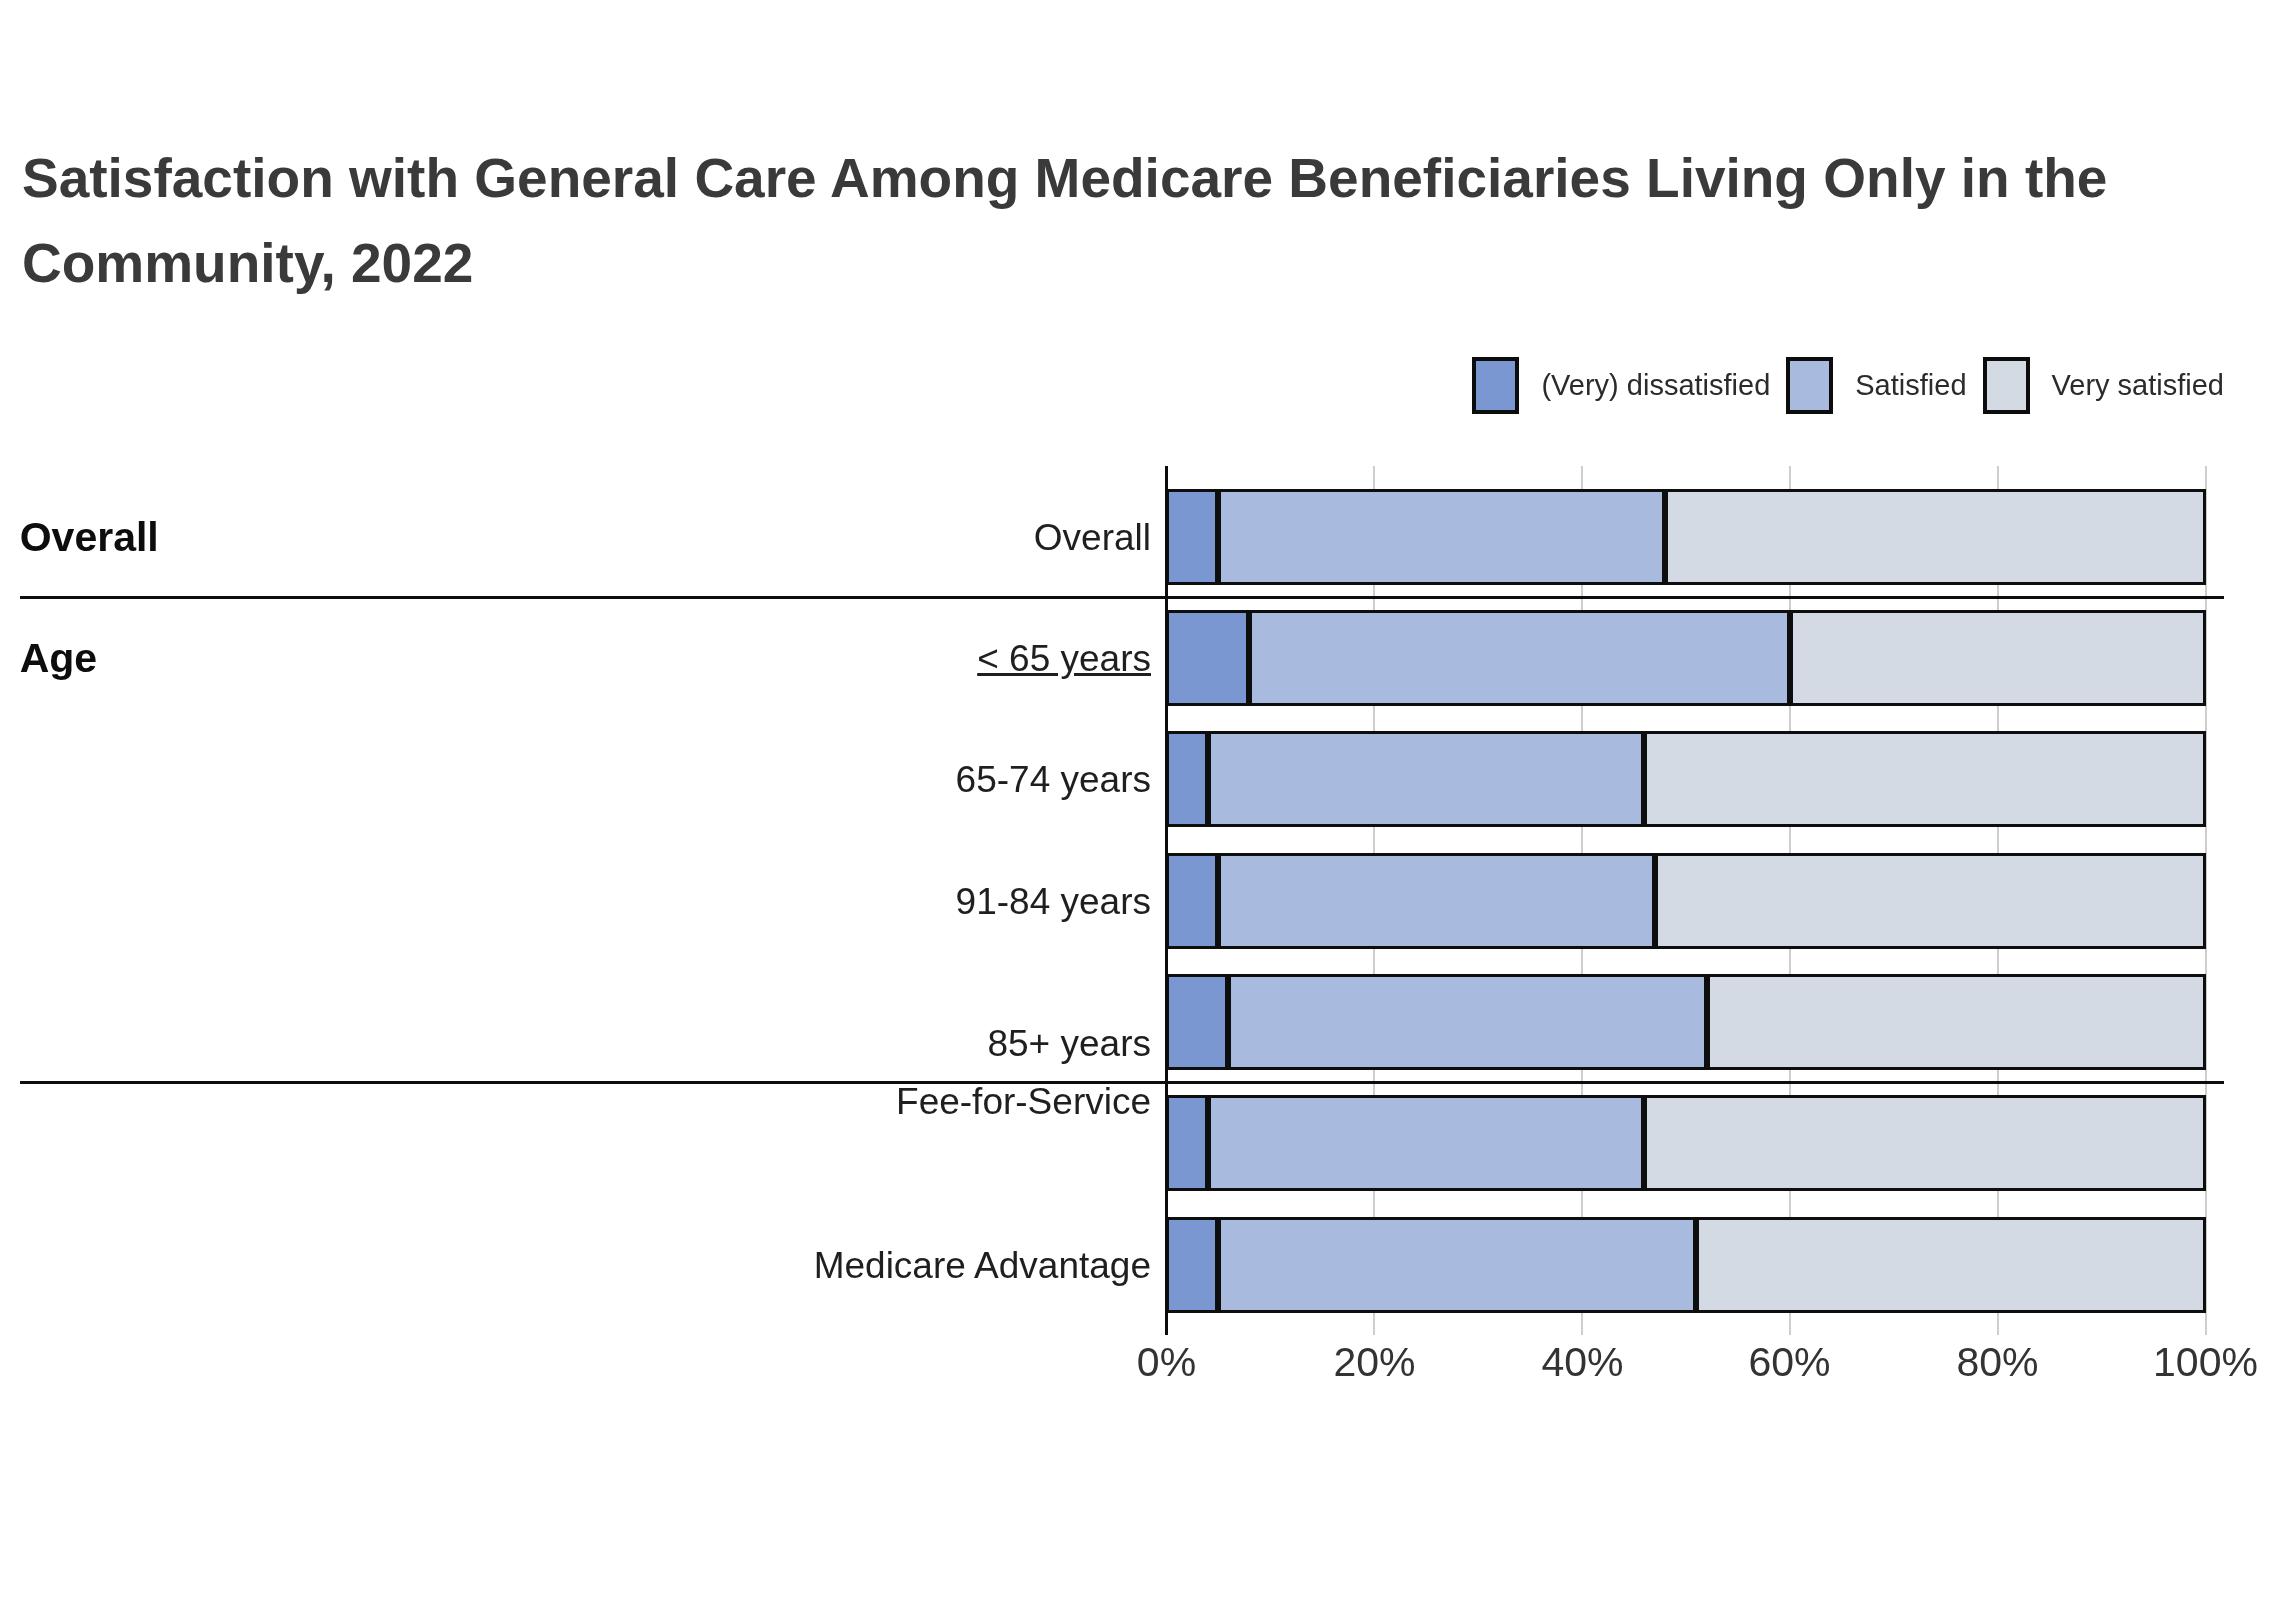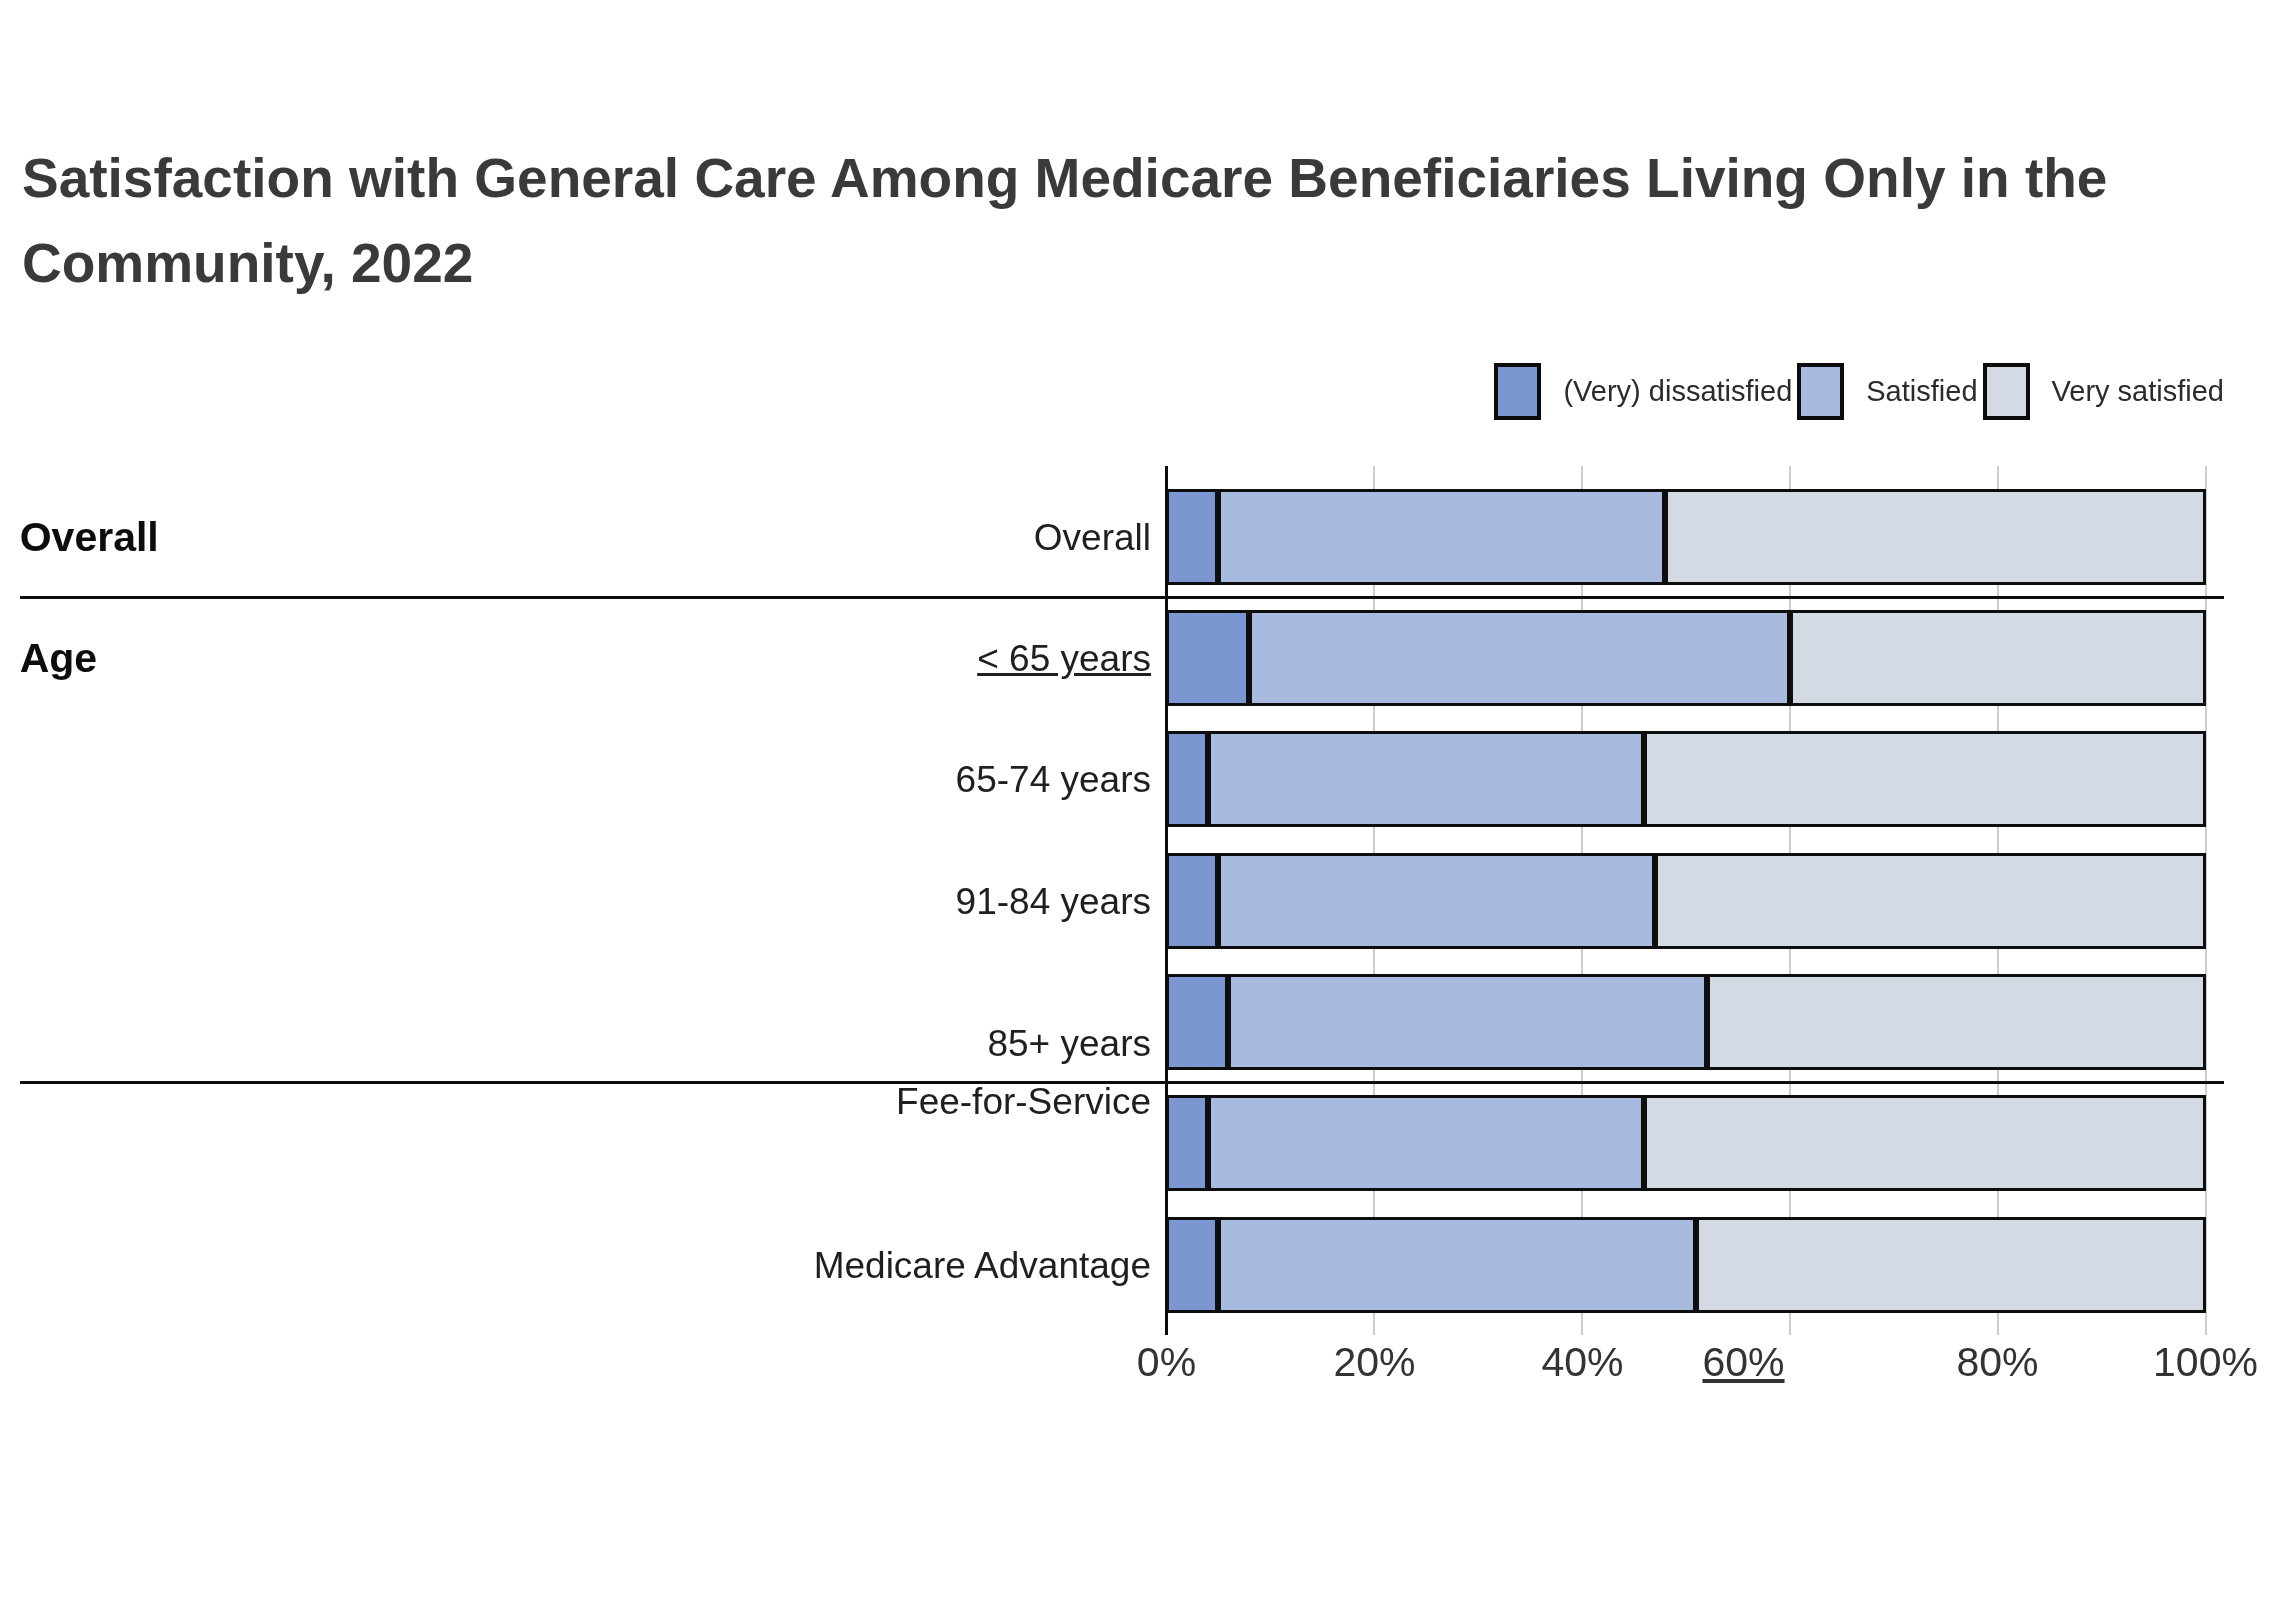--- a/index.html
+++ b/index.html
@@ -6,21 +6,21 @@
   body{
     width:2273px;height:1623px;position:relative;background:#ffffff;
     font-family:"Liberation Sans", sans-serif;overflow:hidden;
   }
   #chart-title{
     position:absolute;left:22px;top:136px;width:2217px;
     font-size:55px;font-weight:bold;color:#3a3a3a;line-height:85px;
   }
   #legend{
     position:absolute;right:49px;top:357px;height:63px;
-    display:flex;align-items:flex-end;gap:5px;margin-left:8px;
+    display:flex;align-items:flex-start;gap:16px;margin-left:8px;
   }
   .legend-item{display:flex;align-items:center;}
   .legend-swatch{
     display:inline-block;width:39px;height:49px;border:4.6px solid #0c0c0c;
   }
   .legend-label{margin-left:22px;font-size:29px;color:#2b2b2b;white-space:nowrap;}
   #plot-area{position:absolute;left:0;top:0;width:2273px;height:1623px;}
   .gridline{position:absolute;width:2px;background:#cdcdcd;z-index:1;}
   #y-axis-line{position:absolute;width:3.3px;background:#0c0c0c;z-index:3;}
   .bar-row{
@@ -68,21 +68,21 @@
     </div>
   </div>
 
 <div id="plot-area">
     <div class="tick-label" style="left: 1068px;">0%</div>
     <div class="gridline" style="left: 1373px; top: 466px; height: 869px;"></div>
     <div class="tick-label" style="left: 1276px;">20%</div>
     <div class="gridline" style="left: 1581px; top: 466px; height: 869px;"></div>
     <div class="tick-label" style="left: 1484px;">40%</div>
     <div class="gridline" style="left: 1789px; top: 466px; height: 869px;"></div>
-    <div class="tick-label" style="left: 1645px; text-decoration: underline;">60%</div>
+    <div class="tick-label" style="left: 1691px;">60%</div>
     <div class="gridline" style="left: 1997px; top: 466px; height: 869px;"></div>
     <div class="tick-label" style="left: 1899px;">80%</div>
     <div class="gridline" style="left: 2205px; top: 466px; height: 869px;"></div>
     <div class="tick-label" style="left: 2107px;">100%</div>
     <div id="y-axis-line" style="left: 1165px; top: 466px; height: 869px;"></div>
     <div class="bar-row" style="left: 1166px; top: 489px; width: 1040px; height: 96px;">
       <div class="bar-segment" style="width: 5%; background: rgb(123, 151, 209);"></div>
       <div class="bar-segment" style="width: 43%; background: rgb(168, 186, 221);"></div>
       <div class="bar-segment" style="width: 52%; background: rgb(212, 218, 228);"></div>
     </div>

